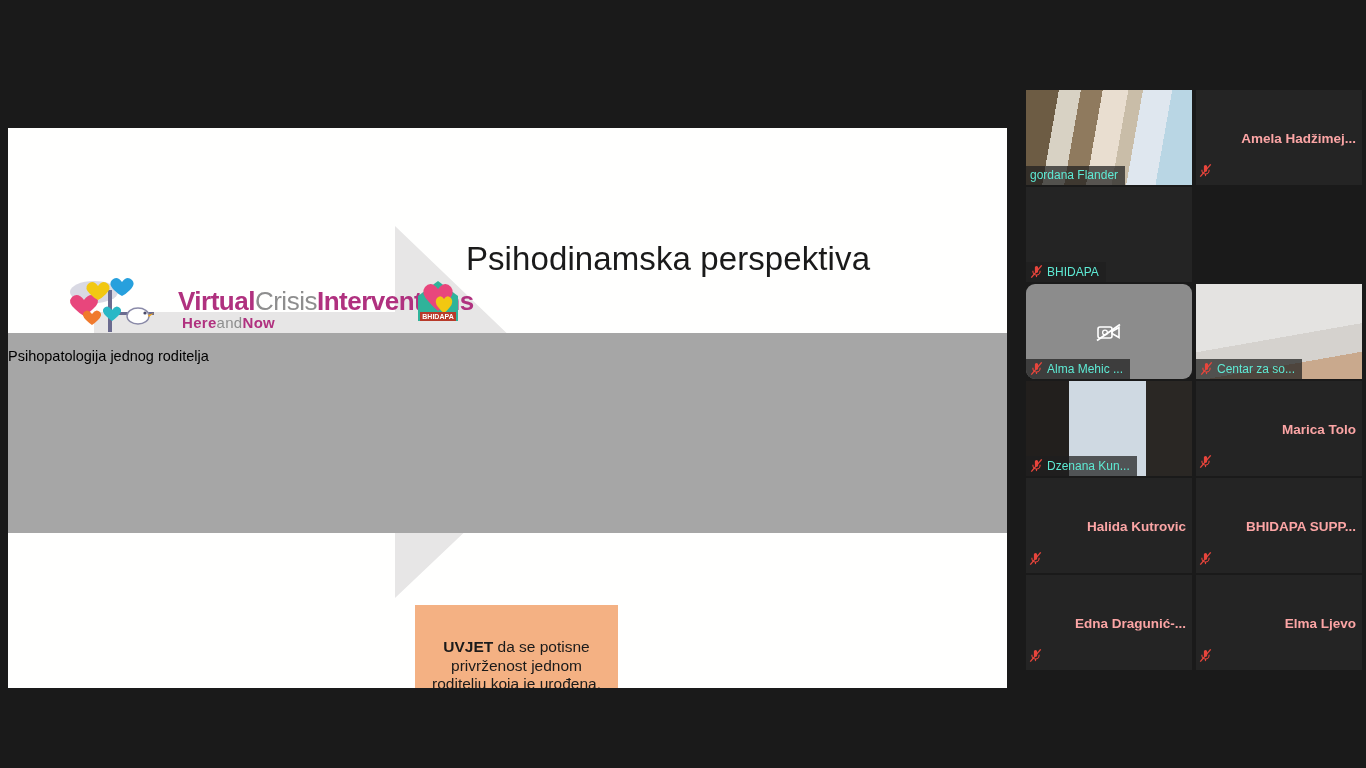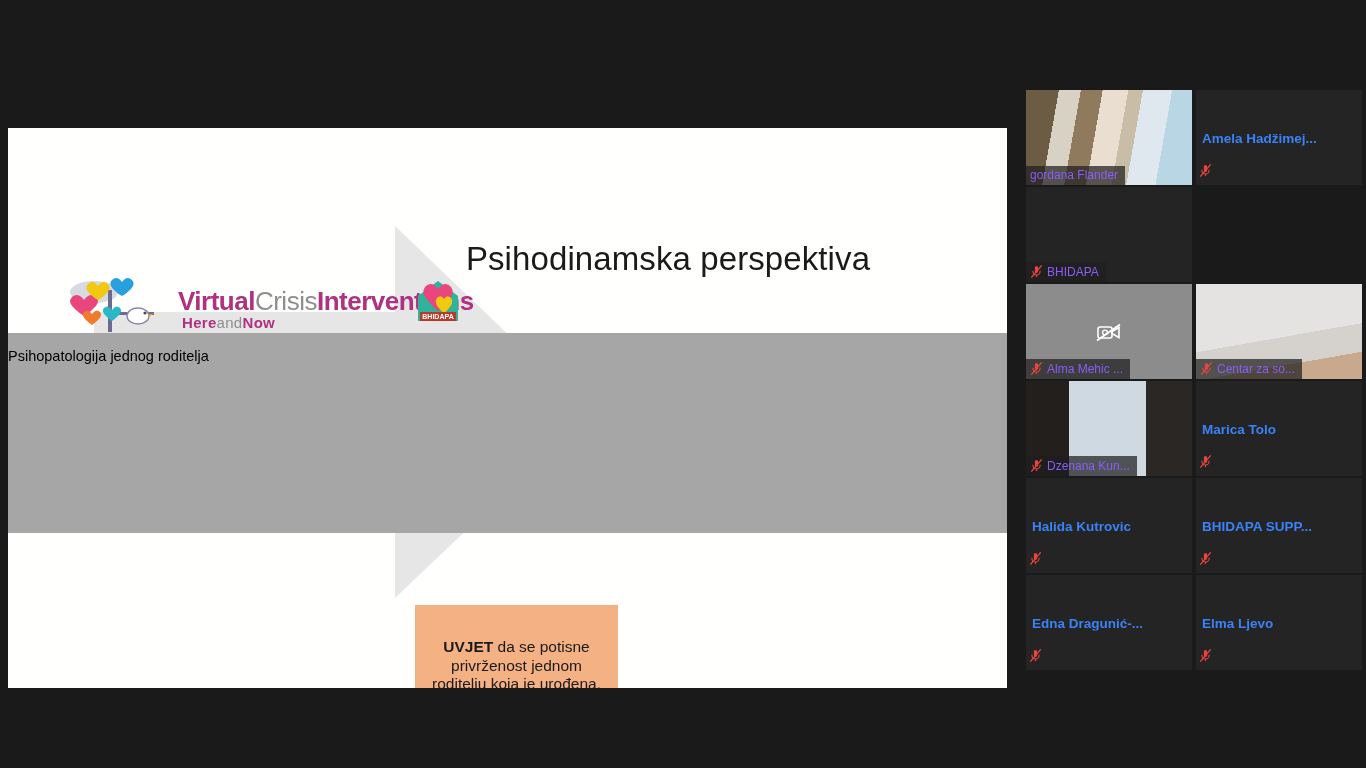--- a/index.html
+++ b/index.html
@@ -60,27 +60,27 @@
   #grid{
     position:absolute;left:1026px;top:90px;width:340px;height:585px;
   }
   .tile{
     position:absolute;width:166px;height:95px;background:#242424;overflow:hidden;
     box-sizing:border-box;
   }
   .tile.active{outline:3px solid #f5f36a;outline-offset:-3px;}
   .tile-name-center{
     position:absolute;left:0;right:0;top:50%;transform:translateY(-50%);
-    text-align:left;color:#3b82f6;font-size:13.5px;font-weight:700;
+    text-align:right;color:#fca5a5;font-size:13.5px;font-weight:700;
     white-space:nowrap;overflow:hidden;text-overflow:ellipsis;padding:0 6px;
     box-sizing:border-box;
   }
   .tile-name-bar{
     position:absolute;left:0;bottom:0;
-    background:rgba(30,30,30,.72);color:#8b5cf6;font-size:12px;
+    background:rgba(30,30,30,.72);color:#5eead4;font-size:12px;
     padding:2px 7px 3px 4px;display:flex;align-items:center;gap:4px;
     max-width:100%;box-sizing:border-box;white-space:nowrap;
   }
   .tile-name-bar .nm{overflow:hidden;text-overflow:ellipsis;}
   .mic-corner{position:absolute;left:3px;bottom:3px;}
   .video{position:absolute;inset:0;}
   .cam-off{
     position:absolute;inset:0;background:#8c8c8c;
     display:flex;align-items:center;justify-content:center;
   }
@@ -152,21 +152,21 @@
       <div class="tile-name-bar">
         <svg class="mic-off" viewBox="0 0 16 18">
           <path d="M8 2.2c1.1 0 2 .9 2 2v4.4c0 1.1-.9 2-2 2s-2-.9-2-2V4.2c0-1.1.9-2 2-2z" fill="#e8453c"></path>
           <path d="M3.6 8.1v.8c0 2.4 2 4.4 4.4 4.4s4.4-2 4.4-4.4v-.8" fill="none" stroke="#e8453c" stroke-width="1.4"></path>
           <path d="M8 13.3v2.6" stroke="#e8453c" stroke-width="1.4"></path>
           <path d="M1.6 16.6 L14.4 1.4" stroke="#e8453c" stroke-width="1.7"></path>
         </svg>
         <span class="nm">BHIDAPA</span>
       </div>
     </div>
-    <div class="tile" style="left: 0px; top: 194px;">
+    <div class="tile" style="left: 0px; top: 194px; border-radius: 9px;">
       <div class="cam-off">
         <svg width="26" height="20" viewBox="0 0 26 20">
           <rect x="2" y="5" width="14" height="11" rx="2" fill="none" stroke="#ffffff" stroke-width="1.6"></rect>
           <path d="M16 9.5 L23 5.5 L23 15.5 L16 11.5 Z" fill="none" stroke="#ffffff" stroke-width="1.6"></path>
           <circle cx="9" cy="10.5" r="2.4" fill="none" stroke="#ffffff" stroke-width="1.3"></circle>
           <path d="M1 18.5 L24 2.5" stroke="#ffffff" stroke-width="1.8"></path>
         </svg>
       </div>
       <div class="tile-name-bar">
         <svg class="mic-off" viewBox="0 0 16 18">

